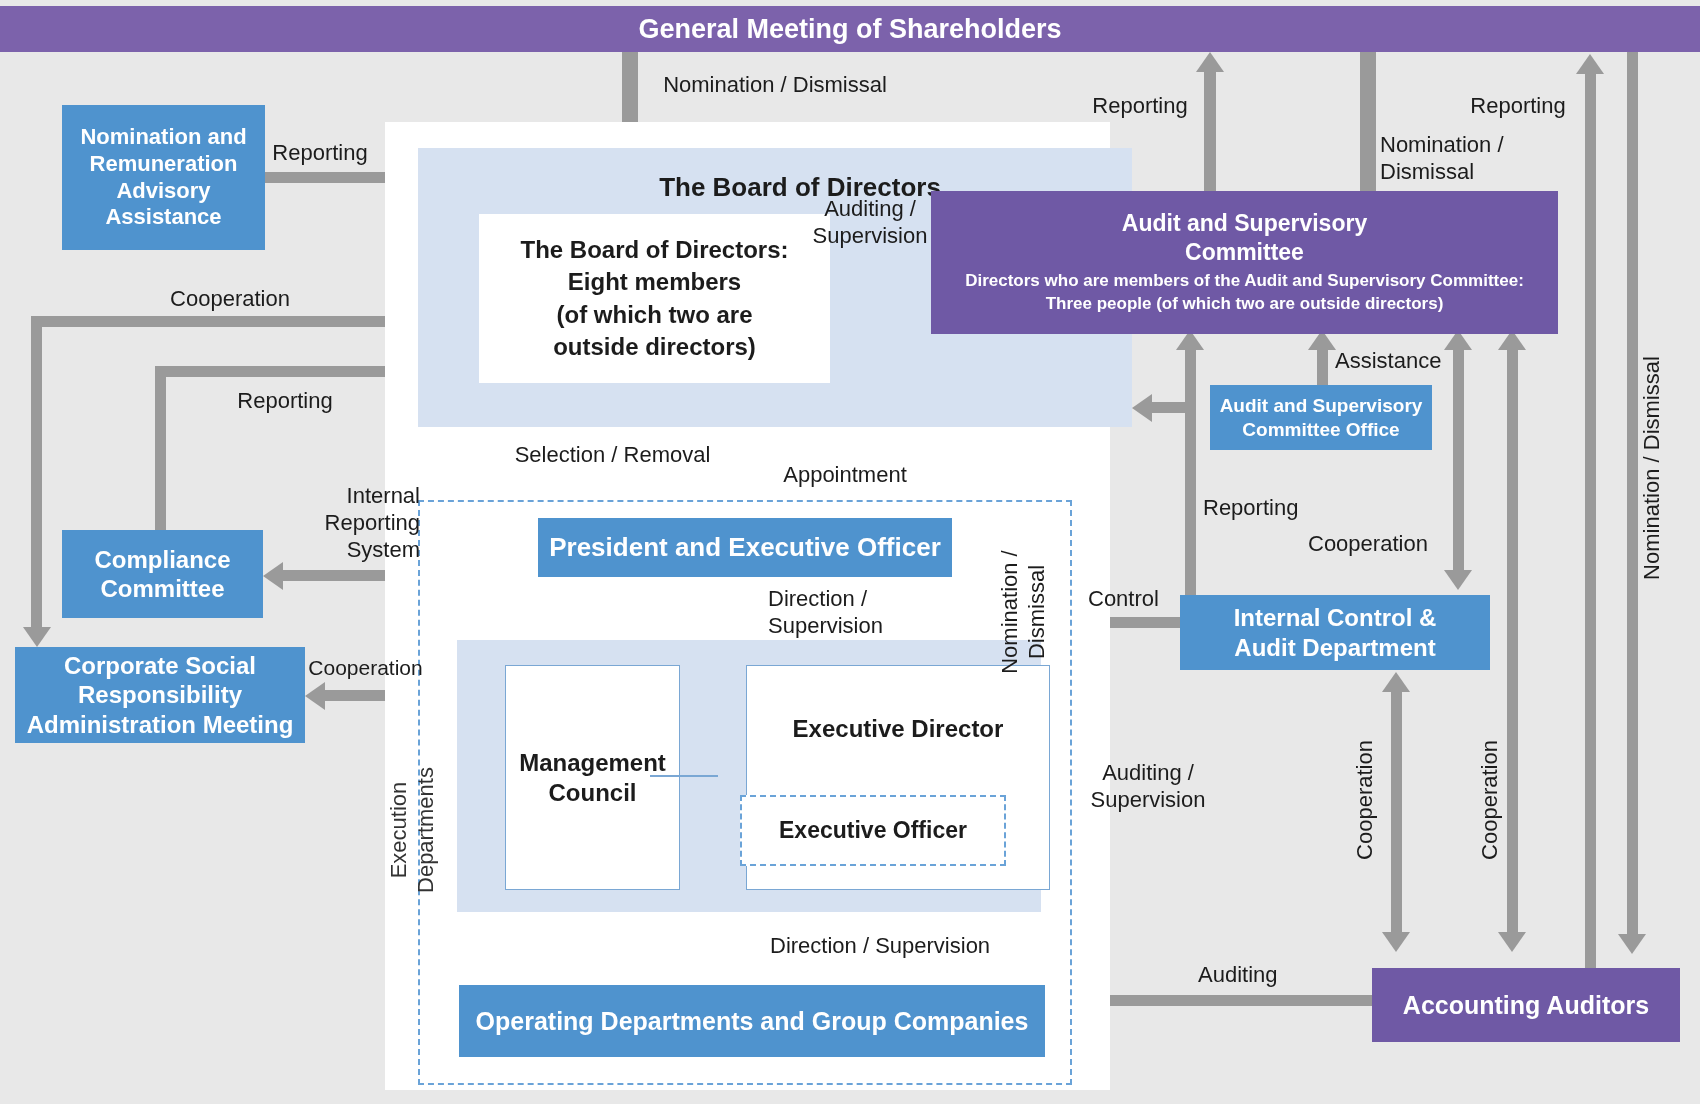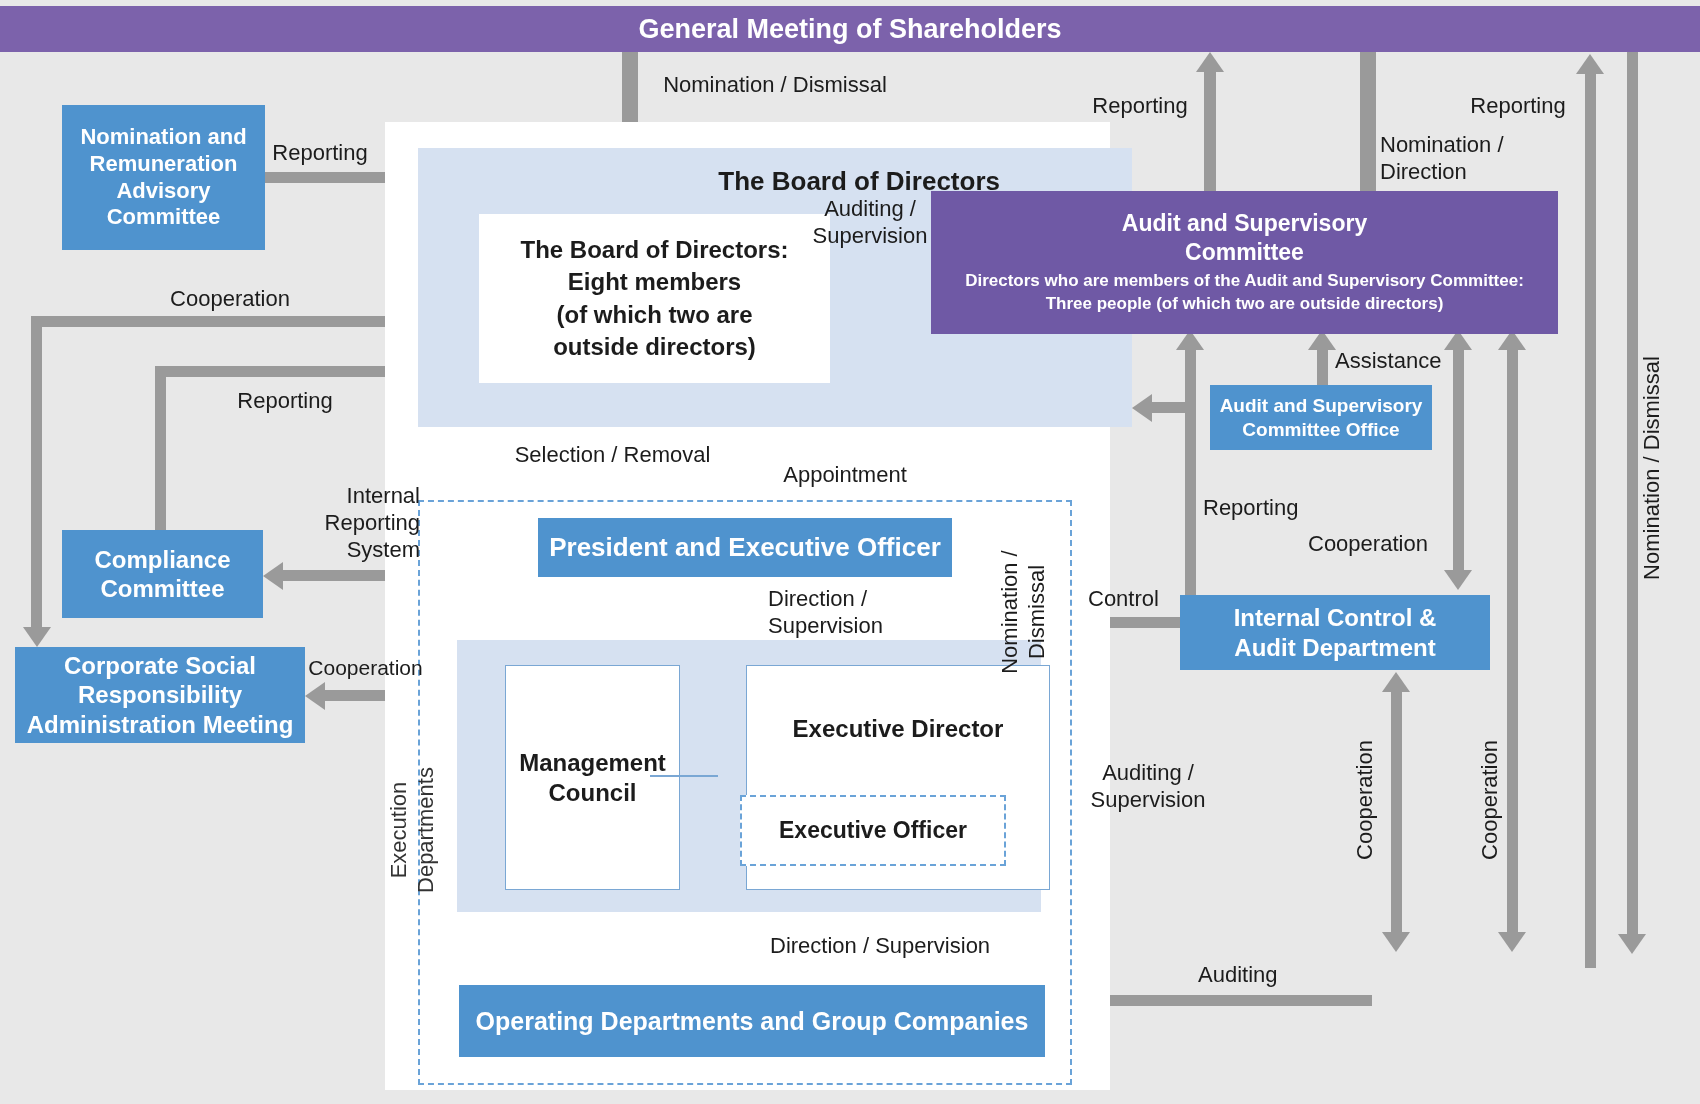--- a/index.html
+++ b/index.html
@@ -40,23 +40,23 @@
   <div class="container z2" style="left:457px;top:640px;width:584px;height:272px;background:var(--lblue);"></div>
   <div class="container z3" style="left:418px;top:500px;width:650px;height:581px;border:2px dashed var(--dash);"></div>
 
   <div class="box purple z4" style="left:0;top:6px;width:1700px;height:46px;background:var(--banner);font-size:27px;">
     <span>General Meeting of Shareholders</span>
   </div>
 
   <div class="box blue z4" style="left:62px;top:105px;width:203px;height:145px;font-size:22px;">Nomination and
 Remuneration
 Advisory
-Committee</div>
-
-  <div class="lbl z4" style="left:600px;top:166px;width:400px;text-align:right;font-size:26px;font-weight:bold;">The Board of Directors</div>
+Assistance</div>
+
+  <div class="lbl z4" style="left:600px;top:172px;width:400px;text-align:center;font-size:26px;font-weight:bold;">The Board of Directors</div>
 
   <div class="box white z4" style="left:451px;top:214px;width:351px;height:169px;font-size:24px;line-height:1.35;">The Board of Directors:
 Eight members
 (of which two are
 outside directors)</div>
 
   <div class="box purple z4" style="left:931px;top:191px;width:627px;height:135px;flex-direction:column;padding:4px 0;">
     <span style="font-size:23px;line-height:1.25;">Audit and Supervisory
 Committee</span>
     <span style="font-size:17px;line-height:1.35;max-width:600px;margin-top:3px;">Directors who are members of the Audit and Supervisory Committee: Three people (of which two are outside directors)</span>
@@ -81,39 +81,40 @@
   <div class="box white z4" style="left:477px;top:665px;width:173px;height:223px;font-size:24px;border:1px solid #7aa7d4;">Management
 Council</div>
   <div class="abs z4" style="left:650px;top:775px;width:68px;height:2px;background:#7aa7d4;"></div>
   <div class="box z4" style="left:740px;top:795px;width:262px;height:67px;font-size:23px;border:2px dashed var(--dash);background:#fff;">Executive Officer</div>
 
   <div class="box blue z4" style="left:459px;top:985px;width:586px;height:72px;font-size:25px;">Operating Departments and Group Companies</div>
 
   <div class="box blue z4" style="left:1180px;top:595px;width:310px;height:75px;font-size:24px;">Internal Control &amp;
 Audit Department</div>
 
+  <div class="box purple z4" style="left:1372px;top:968px;width:308px;height:74px;font-size:25px;">Accounting Auditors</div>
 
   <div class="lbl c z7" style="left:640px;top:72px;width:270px;">Nomination / Dismissal</div>
   <div class="lbl c z7" style="left:260px;top:140px;width:120px;">Reporting</div>
   <div class="lbl c z7" style="left:150px;top:286px;width:160px;">Cooperation</div>
   <div class="lbl c z7" style="left:215px;top:388px;width:140px;">Reporting</div>
   <div class="lbl z7" style="left:290px;top:483px;width:130px;text-align:right;">Internal
 Reporting
 System</div>
   <div class="lbl c z7" style="left:303px;top:655px;width:125px;font-size:21px;">Cooperation</div>
   <div class="lbl c z7" style="left:490px;top:442px;width:245px;">Selection / Removal</div>
   <div class="lbl c z7" style="left:765px;top:462px;width:160px;">Appointment</div>
   <div class="lbl z7" style="left:768px;top:586px;width:170px;">Direction /
 Supervision</div>
   <div class="lbl z7" style="left:770px;top:933px;width:270px;">Direction / Supervision</div>
   <div class="lbl c z7" style="left:800px;top:196px;width:140px;">Auditing /
 Supervision</div>
   <div class="lbl c z7" style="left:1080px;top:93px;width:120px;">Reporting</div>
   <div class="lbl z7" style="left:1380px;top:132px;width:170px;">Nomination /
-Direction</div>
+Dismissal</div>
   <div class="lbl c z7" style="left:1458px;top:93px;width:120px;">Reporting</div>
   <div class="lbl z7" style="left:1335px;top:348px;width:130px;">Assistance</div>
   <div class="lbl z7" style="left:1203px;top:495px;width:120px;">Reporting</div>
   <div class="lbl z7" style="left:1308px;top:531px;width:145px;">Cooperation</div>
   <div class="lbl z7" style="left:1088px;top:586px;width:90px;">Control</div>
   <div class="lbl c z7" style="left:1078px;top:760px;width:140px;">Auditing /
 Supervision</div>
   <div class="lbl z7" style="left:1198px;top:962px;width:100px;">Auditing</div>
 
   <div class="lbl rot z7" style="left:929px;top:584px;width:190px;height:56px;">Nomination /

